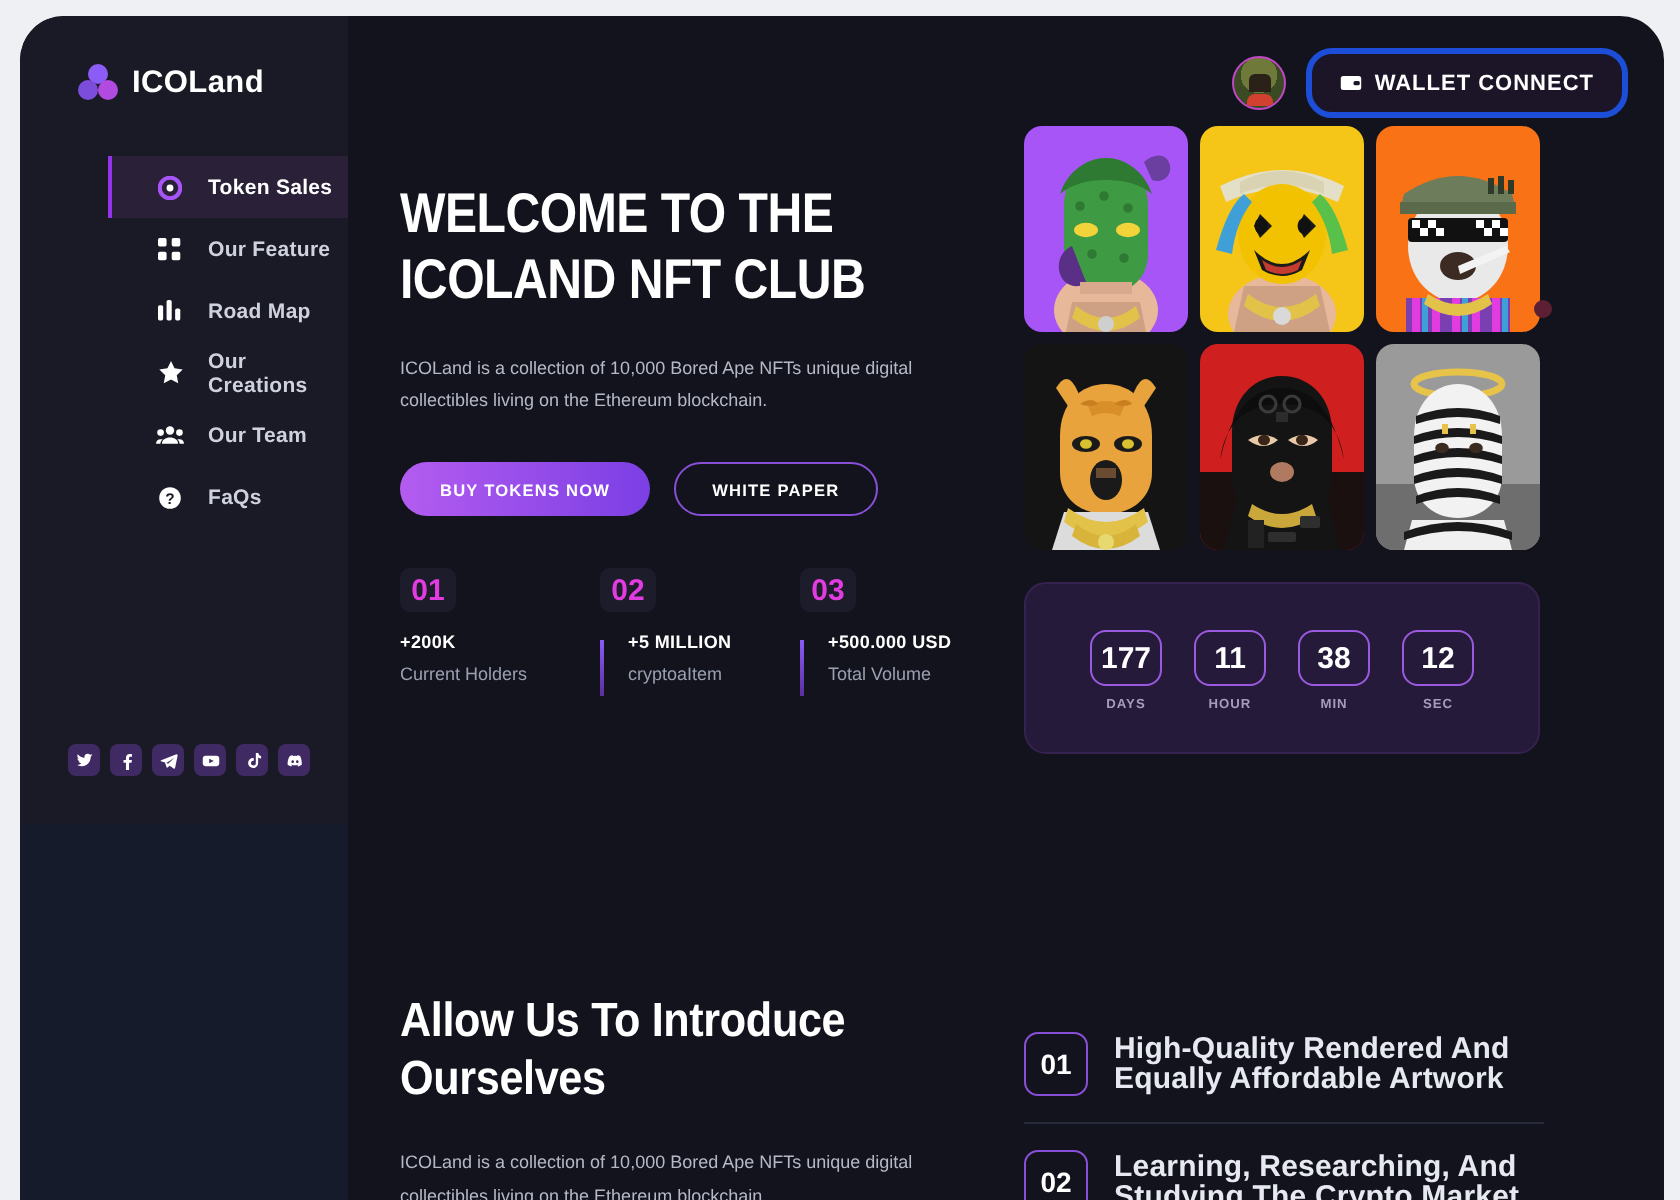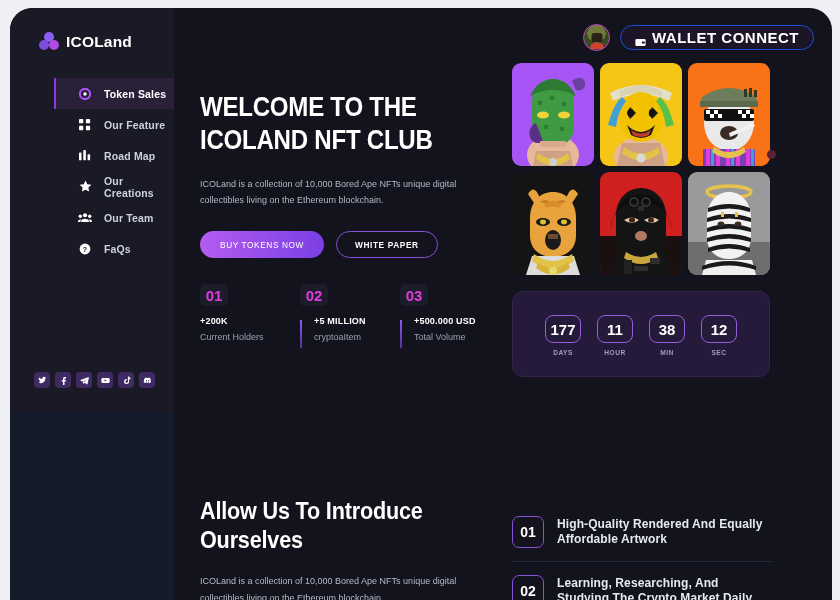--- a/index.html
+++ b/index.html
@@ -113,24 +113,24 @@
     background: #2a2118;
   }
   .avatar::after {
     content: ""; position: absolute; left: 50%; bottom: 1px;
     transform: translateX(-50%);
     width: 13px; height: 6px; border-radius: 4px 4px 0 0;
     background: #d2402f;
   }
   .wallet-btn {
     display: flex; align-items: center; gap: 6px;
-    height: 25px; padding: 0 14px;
-    border: 1px solid #1d4ed8; border-radius: 13px;
+    height: 35px; padding: 0 14px;
+    border: 3px solid #1d4ed8; border-radius: 13px;
     background: #1b1527;
-    color: #ffffff; font-size: 15px; font-weight: bold;
+    color: #ffffff; font-size: 11px; font-weight: bold;
     letter-spacing: .5px; cursor: pointer;
   }
   .wallet-ico { width: 11px; height: 9px; flex: none; color: #fff; }
 
   
   #hero-left { position: absolute; left: 190px; top: 82px; width: 300px; }
   .hero-title {
     color: #ffffff;
     font-size: 28px; line-height: 33px;
     font-weight: bold;
@@ -142,21 +142,21 @@
   }
   .hero-sub {
     margin-top: 20px;
     color: #b5b9c7; font-size: 9px; line-height: 16px;
     max-width: 292px;
   }
   .hero-btns { margin-top: 23px; display: flex; gap: 12px; align-items: center; }
   .btn-primary {
     height: 27px; padding: 0 20px; border-radius: 14px;
     background: linear-gradient(90deg, #b45cf0 0%, #7b3fe4 100%);
-    color: #fff; font-size: 8.3px; font-weight: normal; letter-spacing: .6px;
+    color: #fff; font-size: 8.3px; font-weight: bold; letter-spacing: .6px;
     display: flex; align-items: center; justify-content: center;
     border: none; cursor: pointer;
   }
   .btn-outline {
     height: 27px; padding: 0 18px; border-radius: 14px;
     background: transparent; border: 1px solid #8a4fd8;
     color: #fff; font-size: 8.3px; font-weight: bold; letter-spacing: .6px;
     display: flex; align-items: center; justify-content: center;
     cursor: pointer;
   }
@@ -234,21 +234,21 @@
   #features { position: absolute; left: 502px; top: 508px; width: 260px; }
   .feat { display: flex; gap: 13px; align-items: flex-start; padding-bottom: 13px; }
   .feat + .feat { border-top: 1px solid #262a3a; padding-top: 13px; }
   .feat-num {
     width: 32px; height: 32px; flex: none; border-radius: 7px;
     border: 1px solid #8a4fd8;
     display: flex; align-items: center; justify-content: center;
     color: #fff; font-size: 14px; font-weight: bold;
   }
   .feat-text {
-    color: #e7e9f0; font-size: 12px; line-height: 15px; font-weight: bold;
+    color: #e7e9f0; font-size: 15px; line-height: 15px; font-weight: bold;
     letter-spacing: .1px; padding-top: 1px;
   }
 </style>
 </head>
 <body>
 
 <div id="page">
 
   <aside id="sidebar">
 

